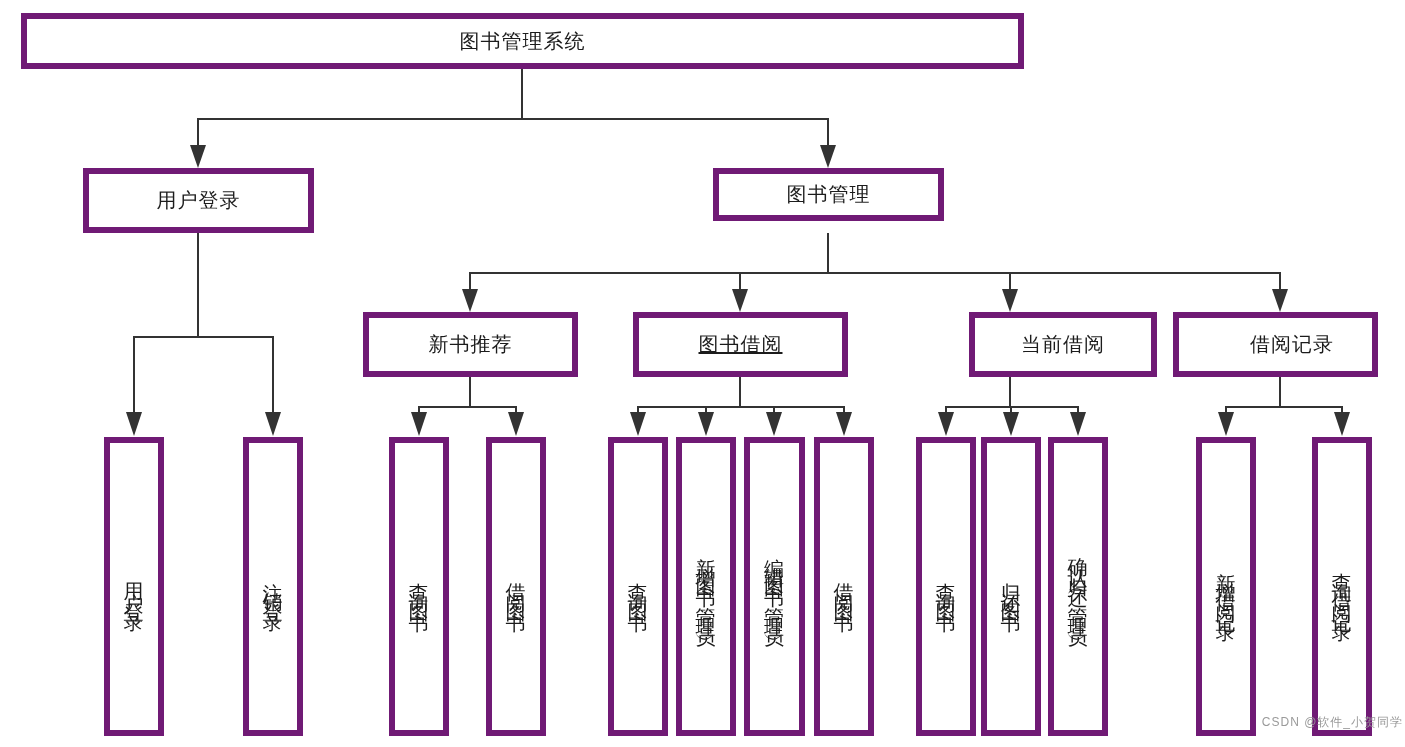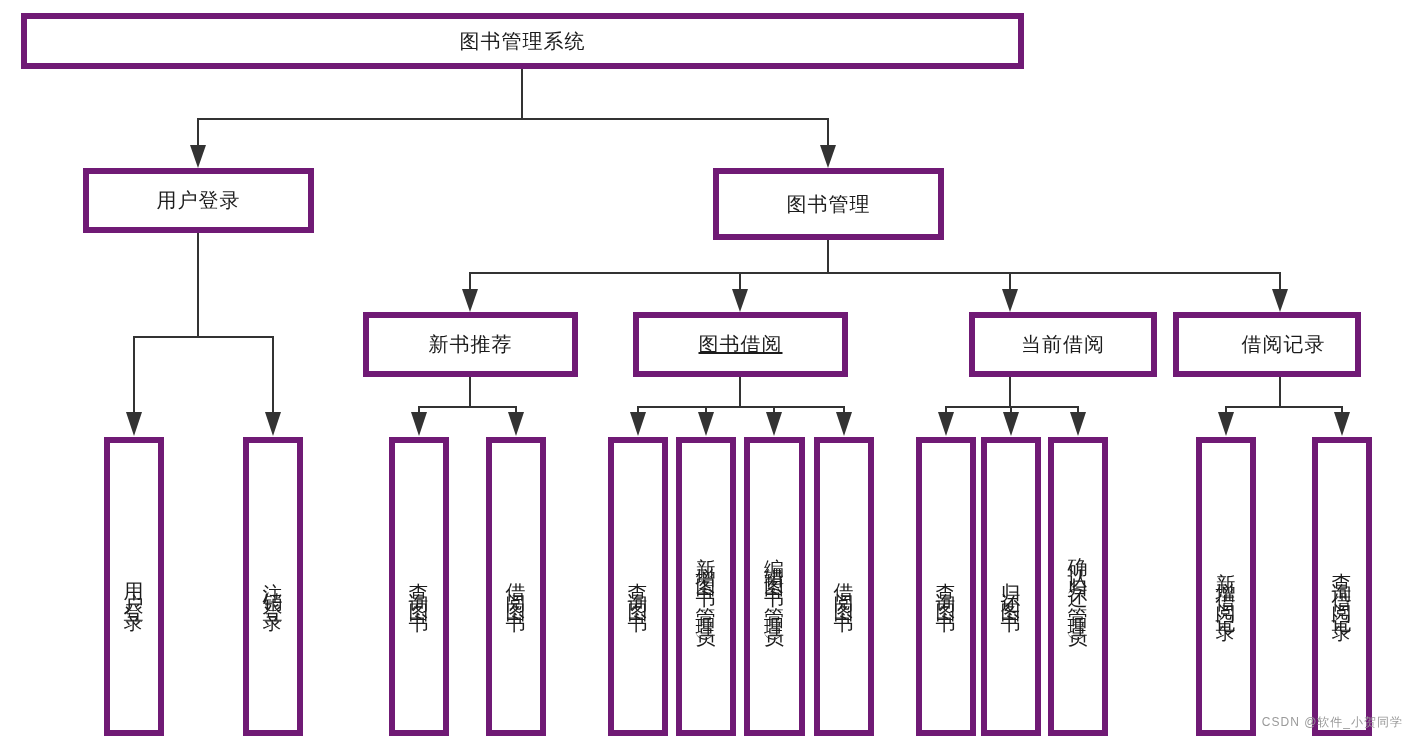--- a/index.html
+++ b/index.html
@@ -91,34 +91,34 @@
     <polygon points="1334,412 1350,412 1342,436" fill="#333333"></polygon>
   </svg>
 
   <div class="box" style="left:21px; top:13px; width:1003px; height:56px;">
     <span class="hlabel">图书管理系统</span>
   </div>
 
   <div class="box" style="left:83px; top:168px; width:231px; height:65px;">
     <span class="hlabel">用户登录</span>
   </div>
-  <div class="box" style="left:713px; top:168px; width:231px; height:72px;">
+  <div class="box" style="left:713px; top:168px; width:231px; height:53px;">
     <span class="hlabel">图书管理</span>
   </div>
 
   <div class="box" style="left:363px; top:312px; width:215px; height:65px;">
     <span class="hlabel">新书推荐</span>
   </div>
   <div class="box" style="left:633px; top:312px; width:215px; height:65px;text-decoration:underline;">
     <span class="hlabel">图书借阅</span>
   </div>
   <div class="box" style="left:933px; top:312px; width:188px; height:65px;margin-left:36px;">
     <span class="hlabel">当前借阅</span>
   </div>
-  <div class="box" style="left:1173px; top:312px; width:188px; height:65px;padding-left:33px;">
+  <div class="box" style="left:1173px; top:312px; width:205px; height:65px;padding-left:33px;">
     <span class="hlabel">借阅记录</span>
   </div>
 
   <div class="box" style="left:104px; top:437px; width:60px; height:299px;">
     <span class="vlabel">用户登录</span>
   </div>
   <div class="box" style="left:243px; top:437px; width:60px; height:299px;">
     <span class="vlabel">注销登录</span>
   </div>
 

